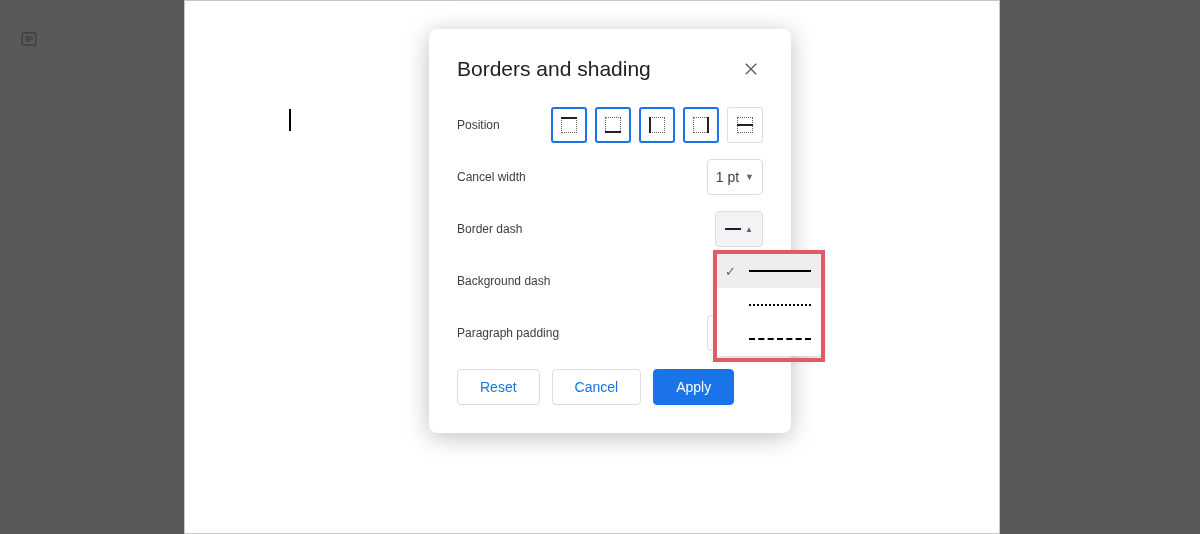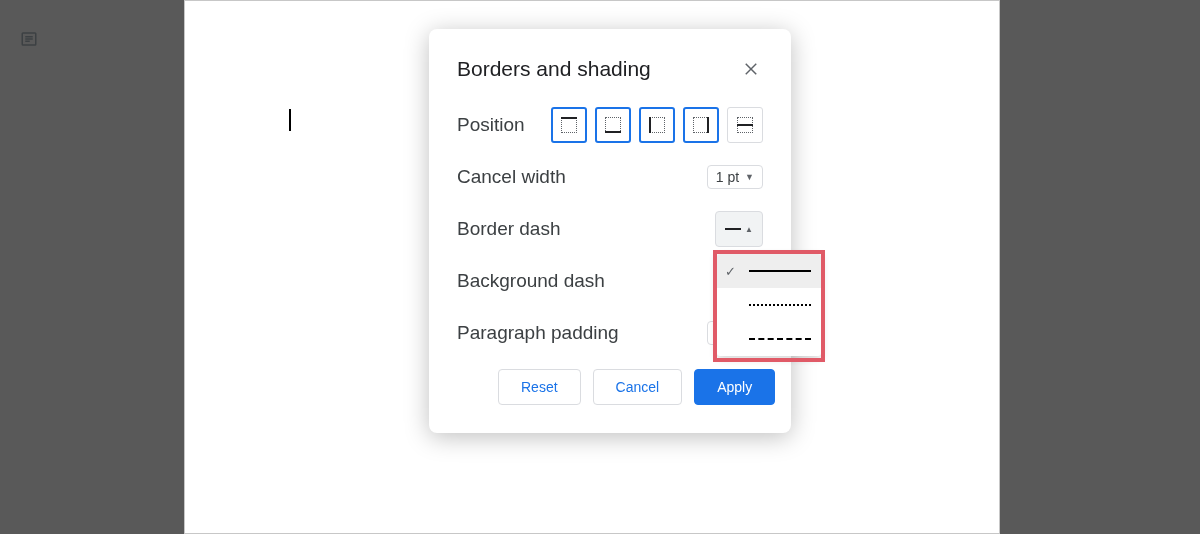--- a/index.html
+++ b/index.html
@@ -68,21 +68,21 @@
     color: #5f6368;
   }
   .row {
     display: flex;
     align-items: center;
     justify-content: space-between;
     min-height: 36px;
     margin-bottom: 16px;
   }
   .row-label {
-    font-size: 19px;
+    font-size: 12px;
     color: #3c4043;
   }
   .position-group {
     display: flex;
     gap: 8px;
   }
   .pos-btn {
     width: 36px;
     height: 36px;
     border: 1px solid #dadce0;
@@ -105,21 +105,21 @@
     position: absolute;
     inset: 0;
     border: 1px dotted #5f6368;
   }
   .pos-inner .solid-top { position: absolute; top: 0; left: 0; right: 0; height: 2px; background: #202124; }
   .pos-inner .solid-bottom { position: absolute; bottom: 0; left: 0; right: 0; height: 2px; background: #202124; }
   .pos-inner .solid-left { position: absolute; left: 0; top: 0; bottom: 0; width: 2px; background: #202124; }
   .pos-inner .solid-right { position: absolute; right: 0; top: 0; bottom: 0; width: 2px; background: #202124; }
   .pos-inner .solid-between { position: absolute; left: 0; right: 0; top: 50%; transform: translateY(-50%); height: 2px; background: #202124; }
   .pt-select {
-    height: 24px;
+    height: 36px;
     min-width: 56px;
     padding: 0 8px;
     border: 1px solid #dadce0;
     border-radius: 4px;
     display: flex;
     align-items: center;
     gap: 6px;
     cursor: pointer;
     font-size: 14px;
     color: #3c4043;
@@ -158,21 +158,20 @@
     display: flex;
     align-items: center;
     justify-content: center;
     cursor: pointer;
     background: #fff;
   }
   .actions {
     display: flex;
     gap: 12px;
     margin-top: 18px;
-    margin-left: 41px;
   }
   .btn {
     height: 36px;
     padding: 0 22px;
     border-radius: 4px;
     font-size: 14px;
     font-weight: 500;
     display: inline-flex;
     align-items: center;
     justify-content: center;

